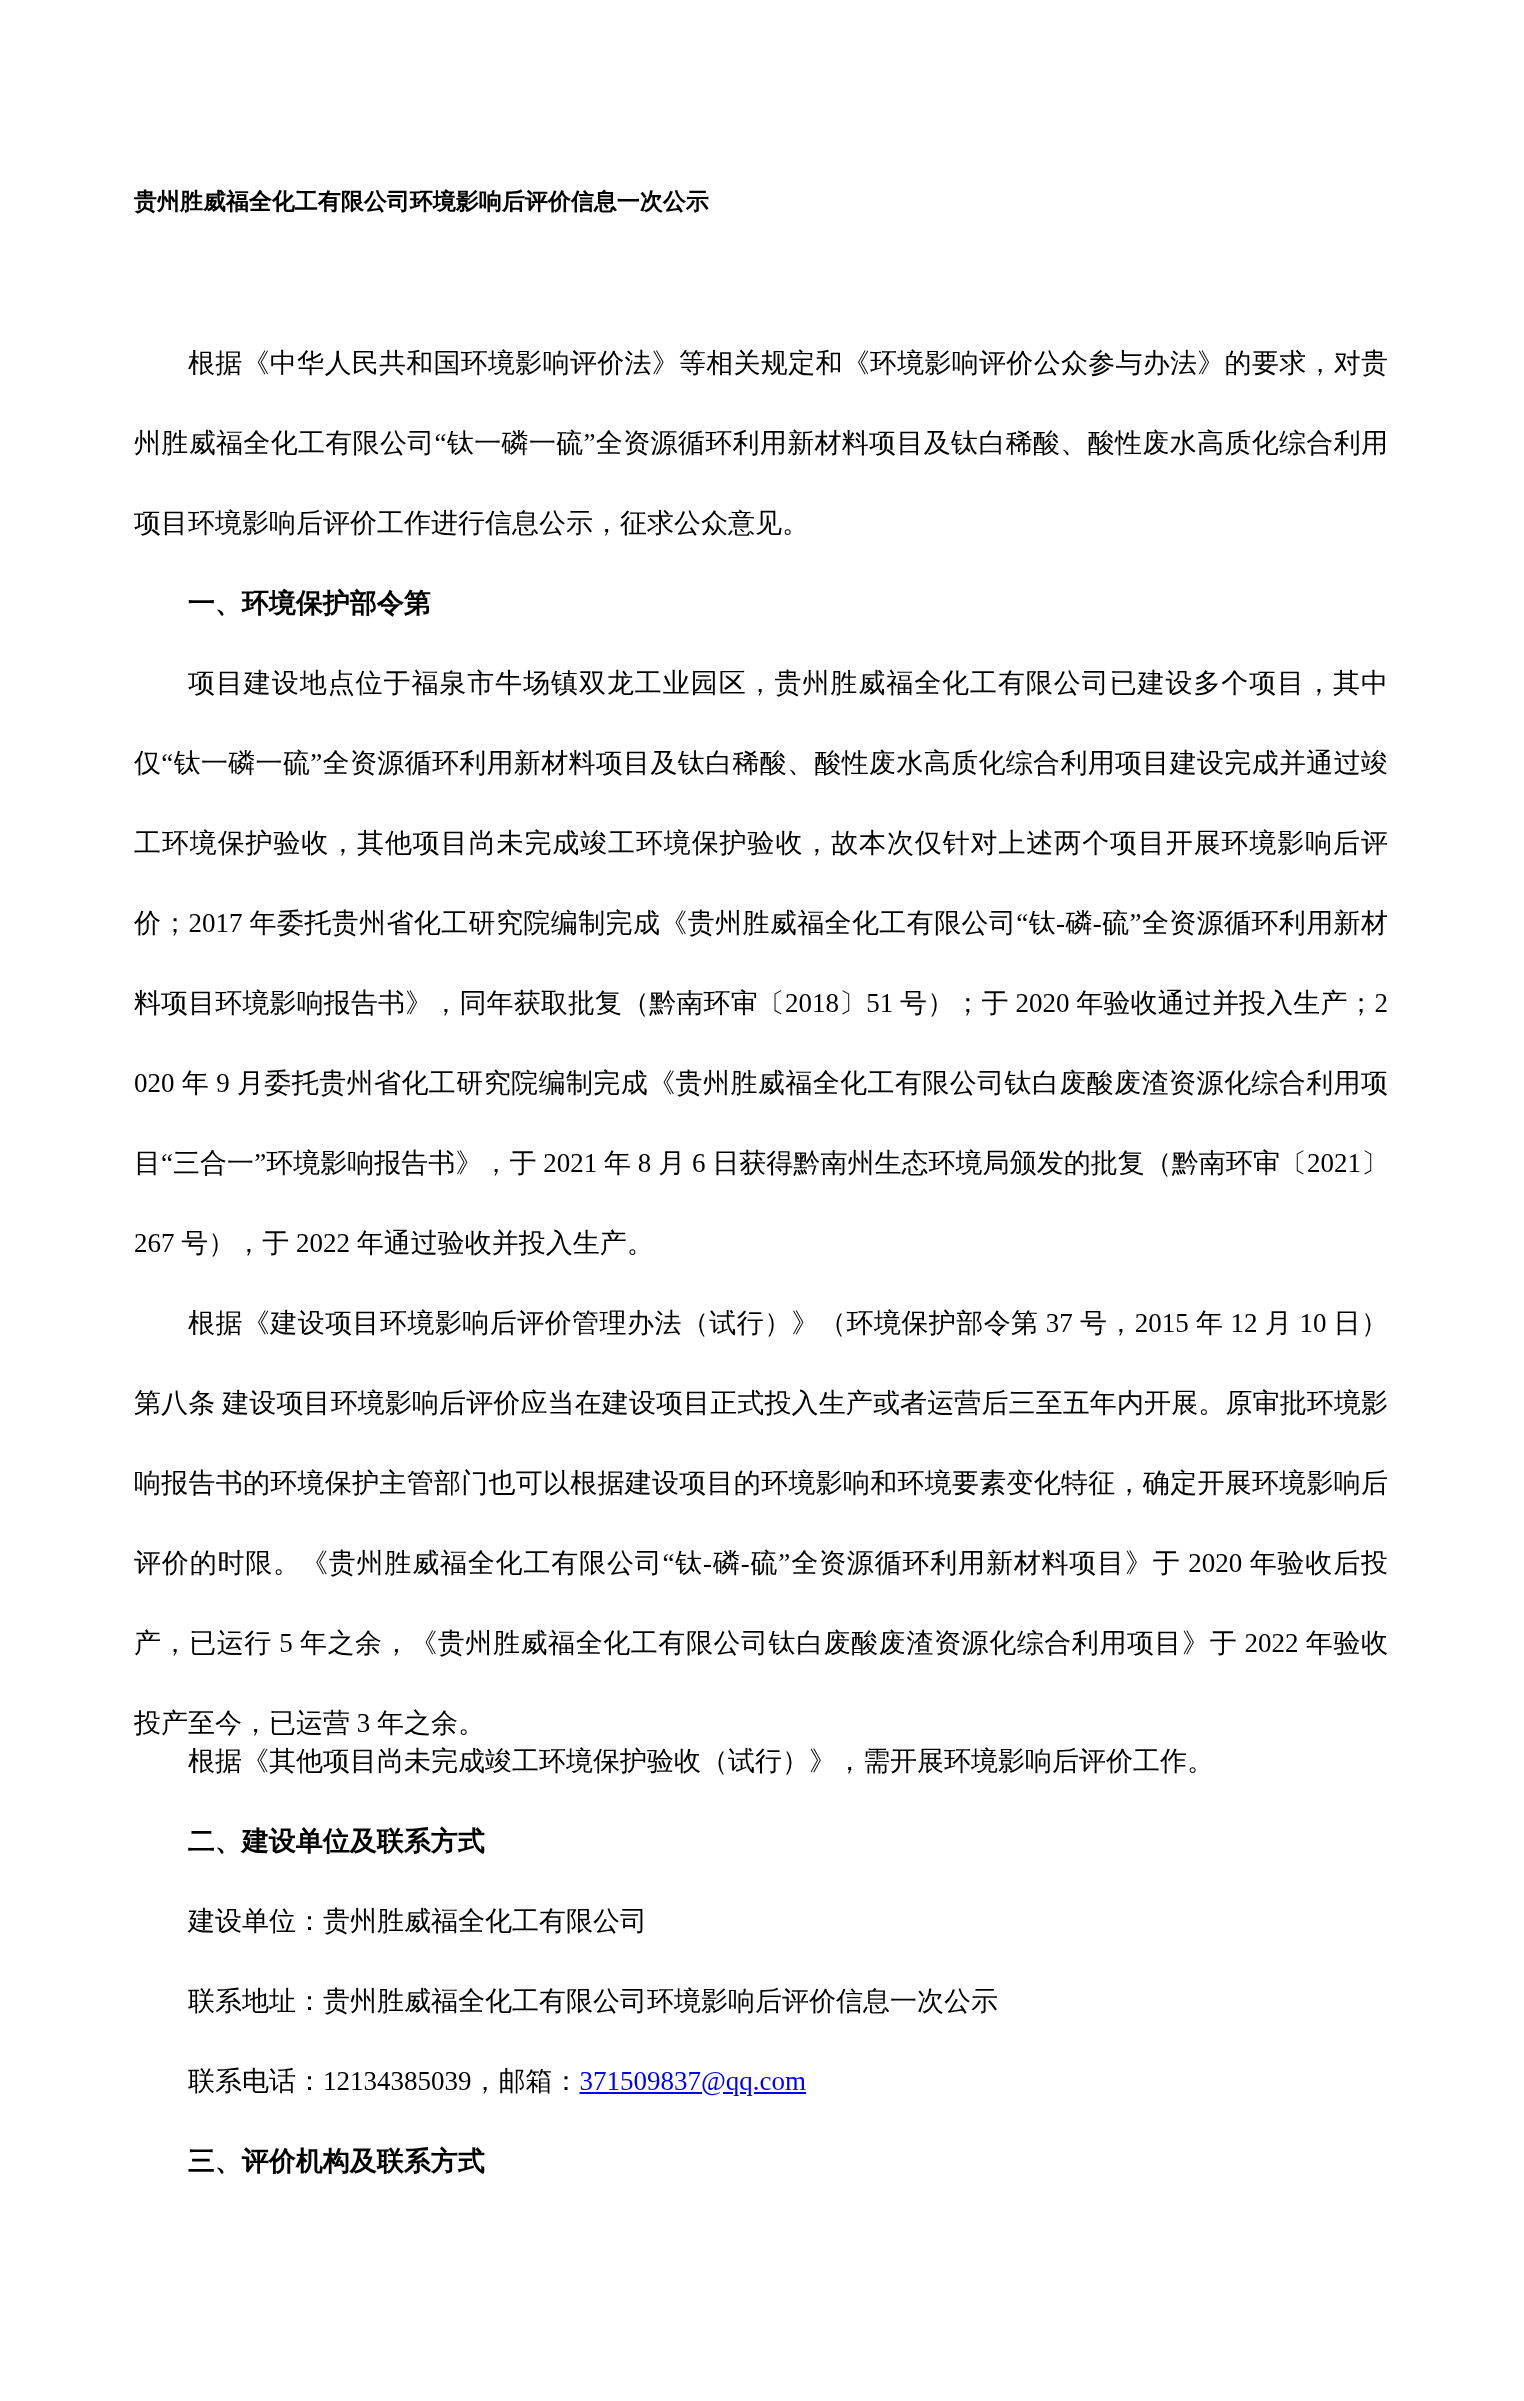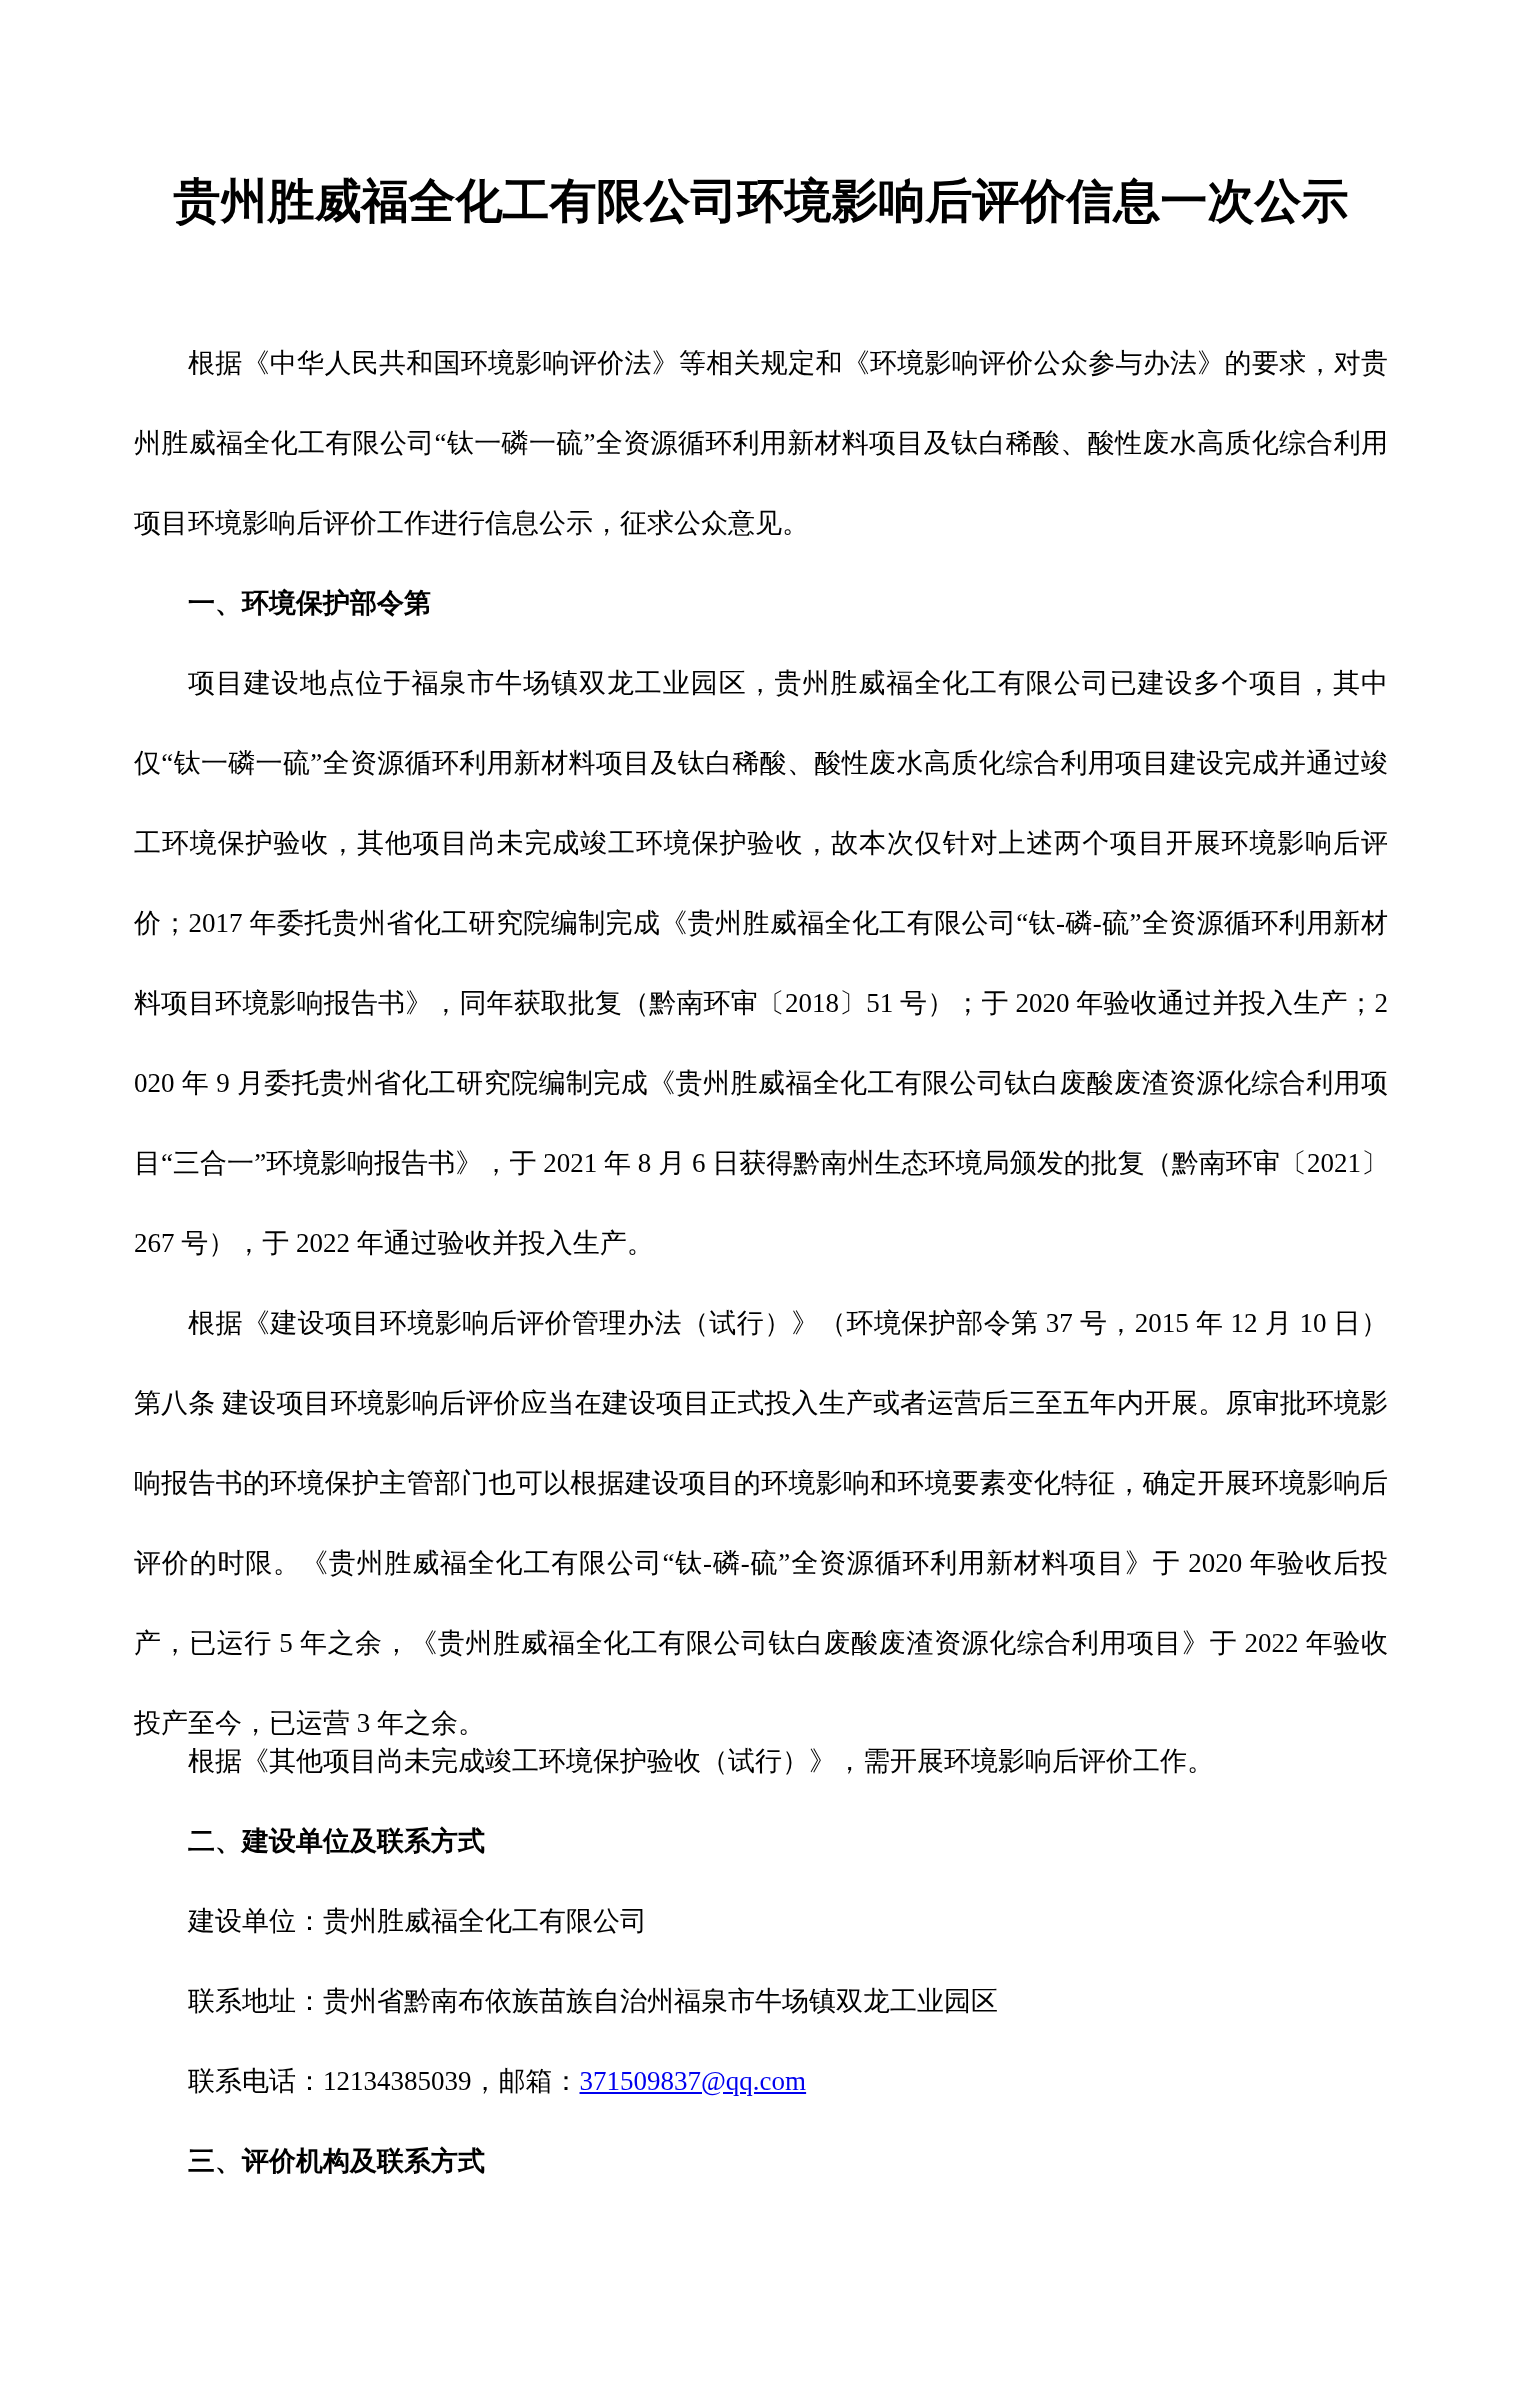--- a/index.html
+++ b/index.html
@@ -12,24 +12,23 @@
   }
   .page {
     position: relative;
     width: 1524px;
     height: 3379px;
     background: #ffffff;
     padding: 175px 136px 0 134px;
     overflow: hidden;
   }
   .title {
-    font-size: 47px;
+    font-size: 23px;
     line-height: 53px;
     font-weight: bold;
-    text-align: center;
     margin: 0 0 95px 0;
   }
   .para, .heading {
     font-size: 27px;
     line-height: 80px;
     text-align: justify;
     text-indent: 2em;
     word-break: break-all;
     margin: 0;
   }
@@ -50,19 +49,19 @@
 
   <p class="para">根据《中华人民共和国环境影响评价法》等相关规定和《环境影响评价公众参与办法》的要求，对贵州胜威福全化工有限公司“钛一磷一硫”全资源循环利用新材料项目及钛白稀酸、酸性废水高质化综合利用项目环境影响后评价工作进行信息公示，征求公众意见。</p>
 
   <p class="heading">一、环境保护部令第</p>
   <p class="para">项目建设地点位于福泉市牛场镇双龙工业园区，贵州胜威福全化工有限公司已建设多个项目，其中仅“钛一磷一硫”全资源循环利用新材料项目及钛白稀酸、酸性废水高质化综合利用项目建设完成并通过竣工环境保护验收，其他项目尚未完成竣工环境保护验收，故本次仅针对上述两个项目开展环境影响后评价；2017 年委托贵州省化工研究院编制完成《贵州胜威福全化工有限公司“钛-磷-硫”全资源循环利用新材料项目环境影响报告书》，同年获取批复（黔南环审〔2018〕51 号）；于 2020 年验收通过并投入生产；2020 年 9 月委托贵州省化工研究院编制完成《贵州胜威福全化工有限公司钛白废酸废渣资源化综合利用项目“三合一”环境影响报告书》，于 2021 年 8 月 6 日获得黔南州生态环境局颁发的批复（黔南环审〔2021〕267 号），于 2022 年通过验收并投入生产。</p>
   <p class="para">根据《建设项目环境影响后评价管理办法（试行）》（环境保护部令第 37 号，2015 年 12 月 10 日）第八条 建设项目环境影响后评价应当在建设项目正式投入生产或者运营后三至五年内开展。原审批环境影响报告书的环境保护主管部门也可以根据建设项目的环境影响和环境要素变化特征，确定开展环境影响后评价的时限。《贵州胜威福全化工有限公司“钛-磷-硫”全资源循环利用新材料项目》于 2020 年验收后投产，已运行 5 年之余，《贵州胜威福全化工有限公司钛白废酸废渣资源化综合利用项目》于 2022 年验收投产至今，已运营 3 年之余。</p>
   <p class="para tight">根据《其他项目尚未完成竣工环境保护验收（试行）》，需开展环境影响后评价工作。</p>
 
   <p class="heading">二、建设单位及联系方式</p>
   <p class="para">建设单位：贵州胜威福全化工有限公司</p>
-  <p class="para">联系地址：贵州省黔南布依族苗族自治州福泉市牛场镇双龙工业园区</p>
+  <p class="para">联系地址：贵州胜威福全化工有限公司环境影响后评价信息一次公示</p>
   <p class="para"><span>联系电话：12134385039，邮箱：</span><a class="link">371509837@qq.com</a></p>
 
   <p class="heading">三、评价机构及联系方式</p>
 
 </div>
 
 
 </body></html>

